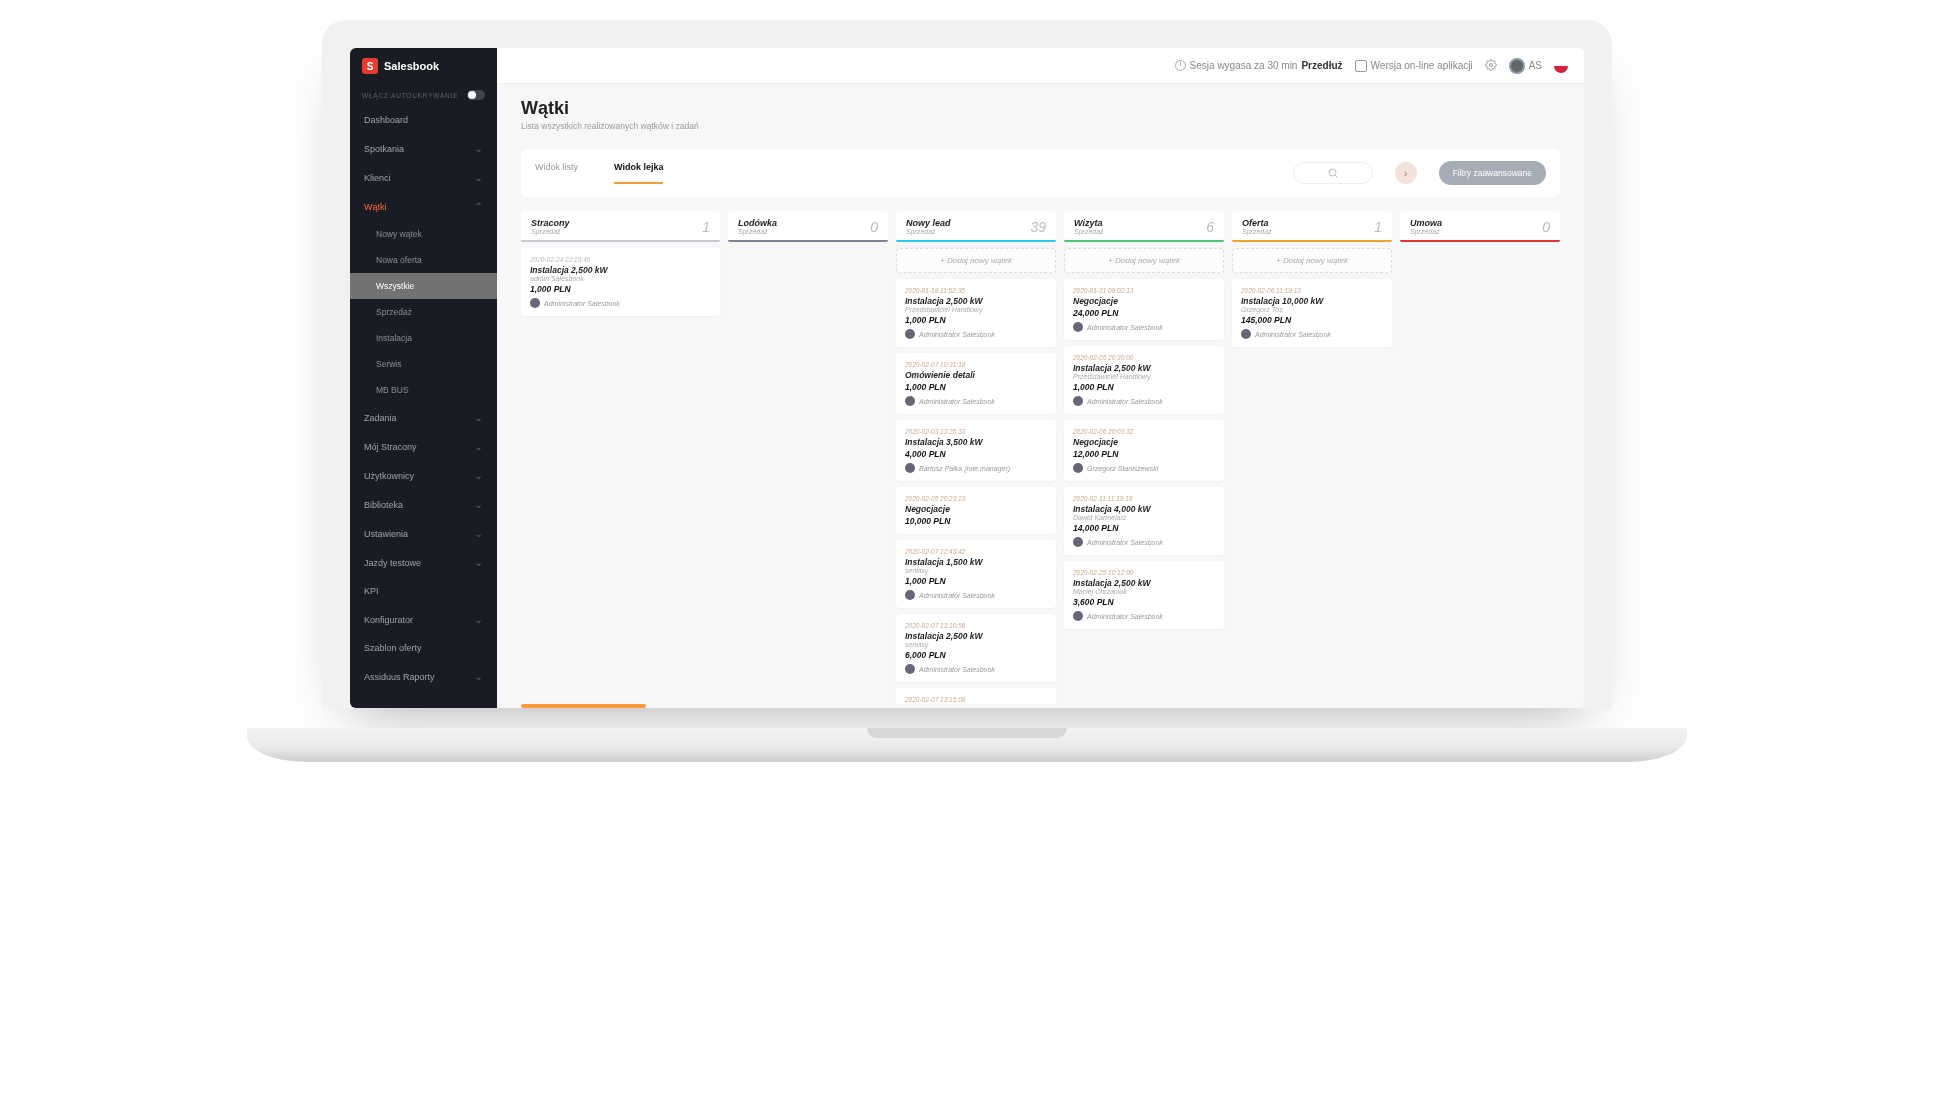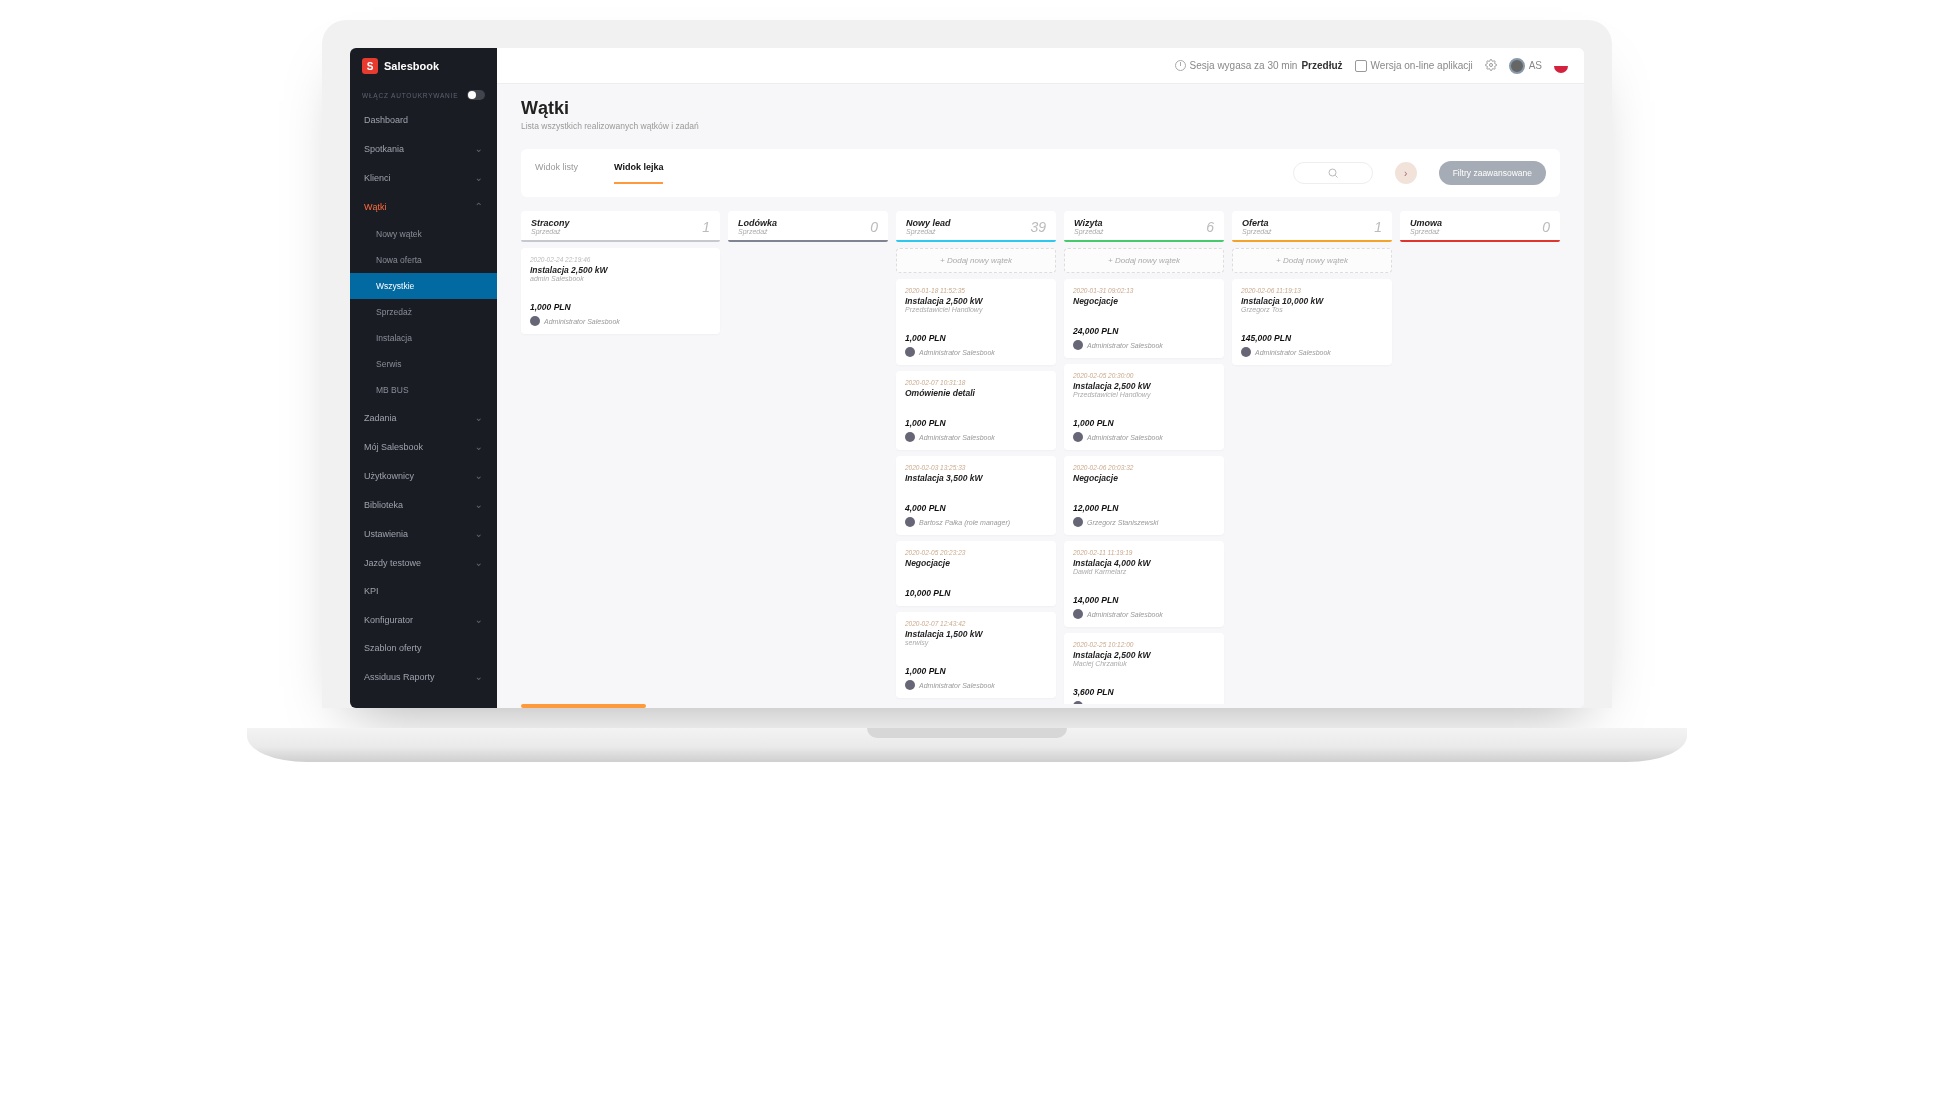--- a/index.html
+++ b/index.html
@@ -102,21 +102,21 @@
     }
     .nav-item.active { color:#ff6a3c; }
     .nav-sub { }
     .nav-sub .nav-subitem {
       padding: 8px 14px 8px 26px;
       font-size: 8.5px;
       color:#8a8d98;
       cursor:pointer;
     }
     .nav-sub .nav-subitem.selected {
-      background:#0369a1;
+      background:#737373;
       color:#fff;
     }
     .chev { font-size:10px; color:#666; }
 
     
     .main { flex:1; display:flex; flex-direction:column; background:#f7f7f9; }
     .topbar {
       height: 36px;
       background:#fff;
       display:flex;
@@ -213,21 +213,21 @@
       background:#fff;
       border-radius:4px;
       padding:8px 9px;
       box-shadow:0 1px 2px rgba(0,0,0,0.03);
       position:relative;
     }
     .card .date { font-size:6.5px; color:#c9a98c; }
     .card .date.muted { color:#bbb; }
     .card .t { font-size:8.5px; font-weight:600; color:#222; margin-top:2px;}
     .card .s { font-size:7px; color:#aaa; }
-    .card .amt { font-size:8.5px; font-weight:700; color:#111; margin-top:20px;}
+    .card .amt { font-size:8.5px; font-weight:700; color:#111; margin-top:2px;}
     .card .owner { display:flex; align-items:center; gap:4px; margin-top:4px; font-size:7px; color:#999;}
     .card .owner .dot { width:10px; height:10px; border-radius:50%; background:#667; }
     .card .cal { position:absolute; top:6px; right:8px; width:10px; height:10px; border:1px solid #f29b4e; border-radius:2px;}
 
     .wide-col { width: 199px; }
 
     .bottom-bar { height:4px; background:#ff9a3c; width:125px; margin-left:24px; border-radius:2px;}
   </style>
 </head>
 <body>
@@ -267,21 +267,21 @@
             <div class="nav-subitem">Sprzedaż</div>
             <div class="nav-subitem">Instalacja</div>
             <div class="nav-subitem">Serwis</div>
             <div class="nav-subitem">MB BUS</div>
           </div>
           <div class="nav-item">
             <span>Zadania</span>
             <span class="chev">⌄</span>
           </div>
           <div class="nav-item">
-            <span>Mój Salesbook</span>
+            <span>Mój Stracony</span>
             <span class="chev">⌄</span>
           </div>
           <div class="nav-item">
             <span>Użytkownicy</span>
             <span class="chev">⌄</span>
           </div>
           <div class="nav-item">
             <span>Biblioteka</span>
             <span class="chev">⌄</span>
           </div>

